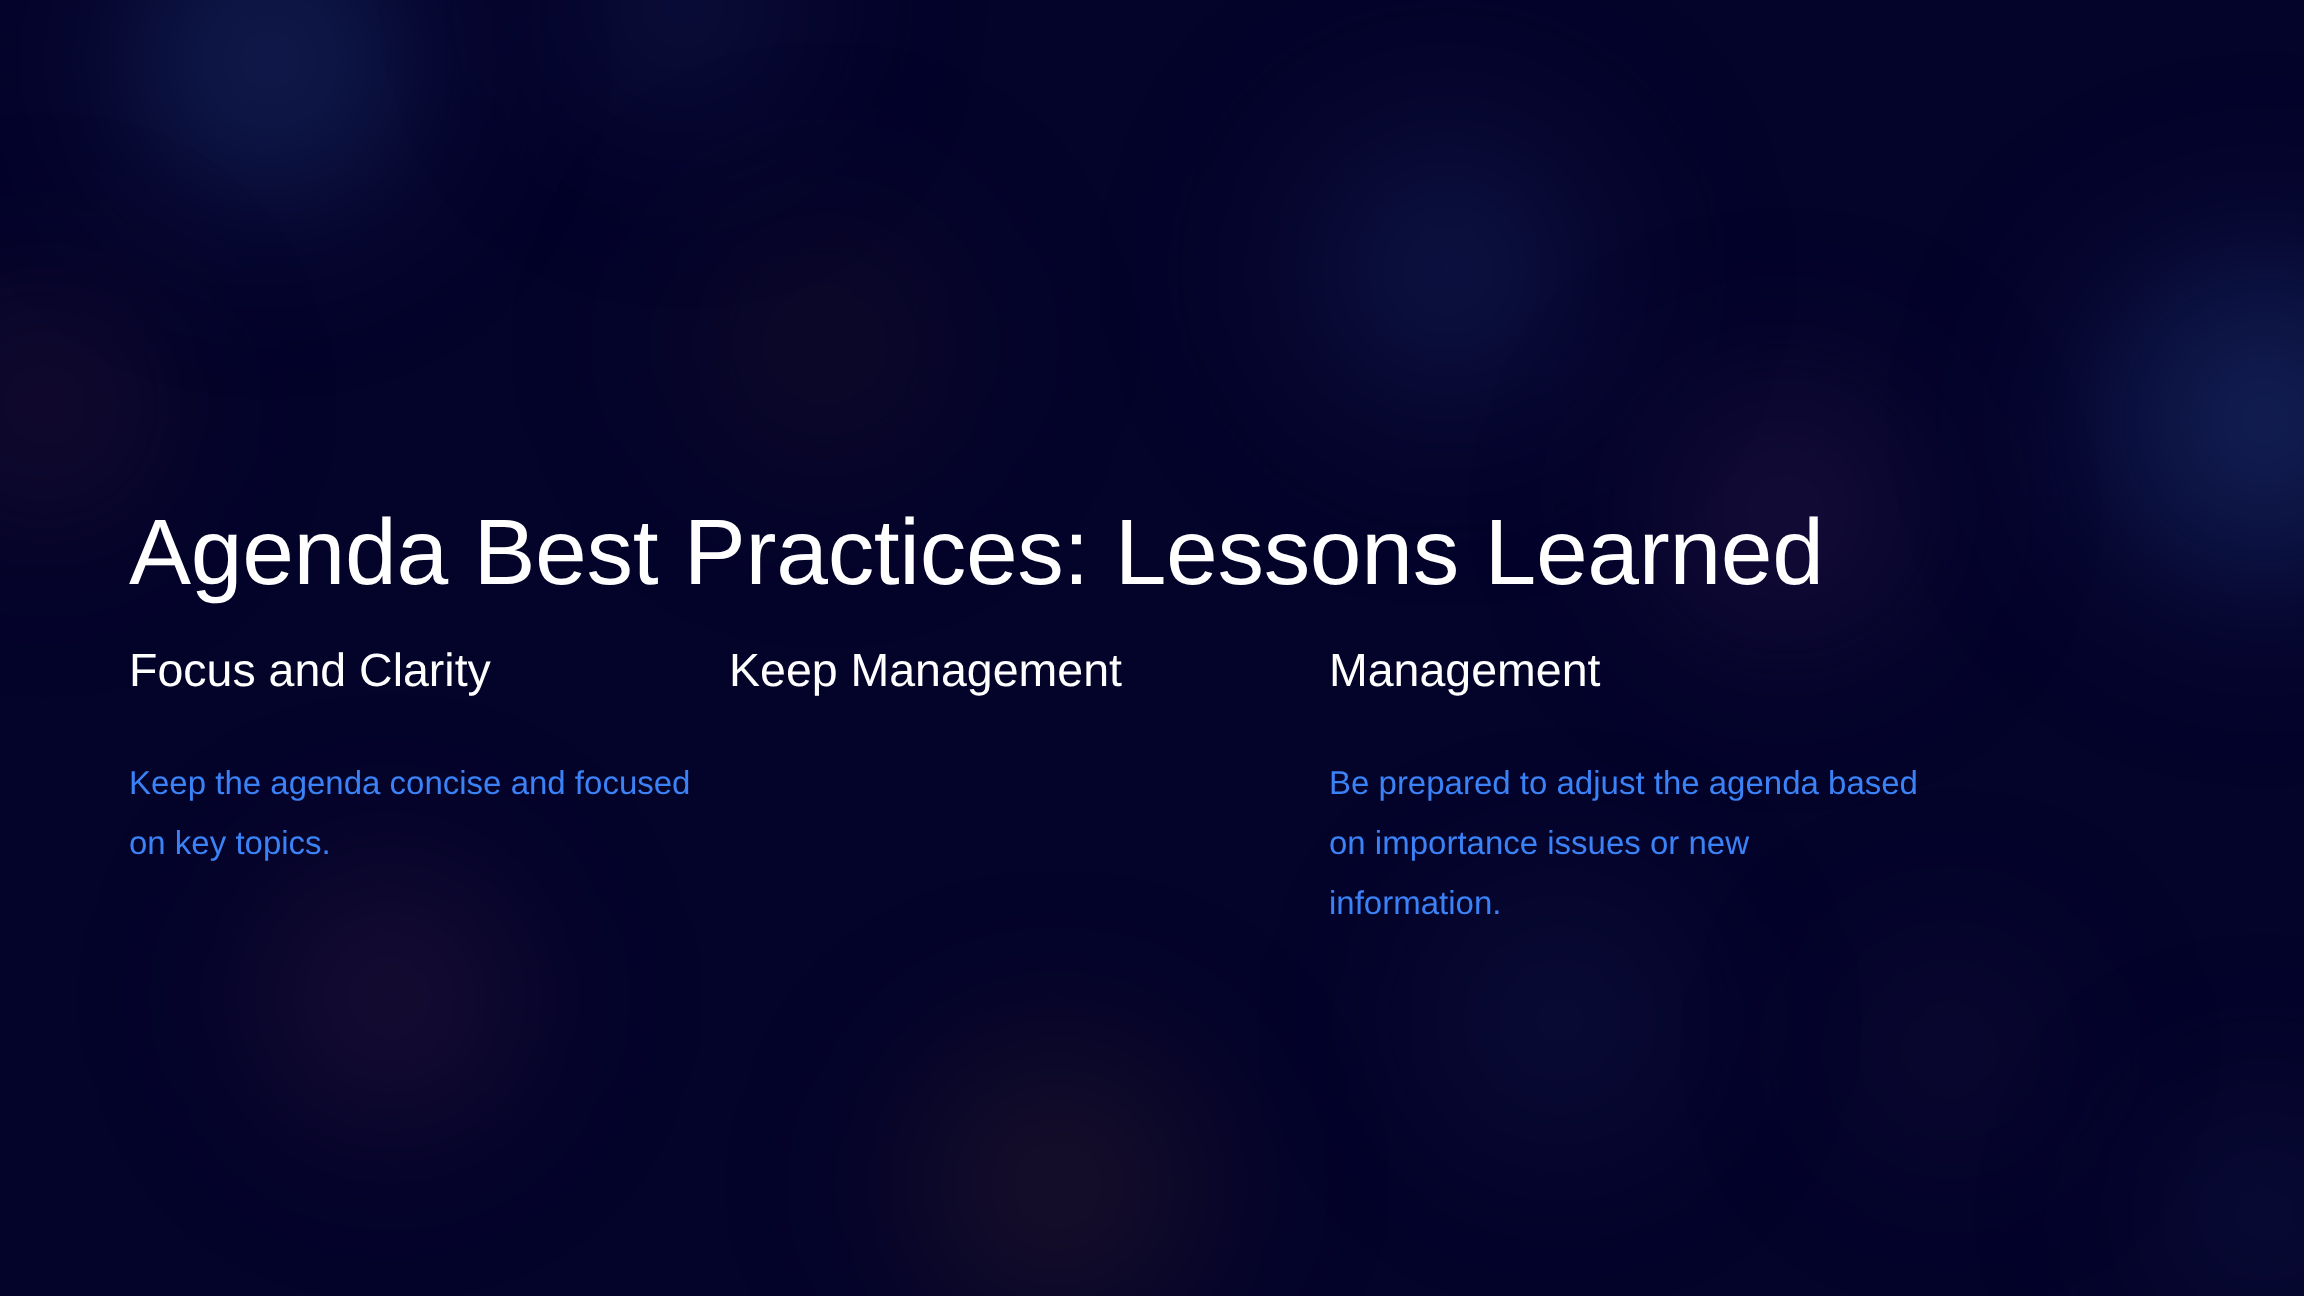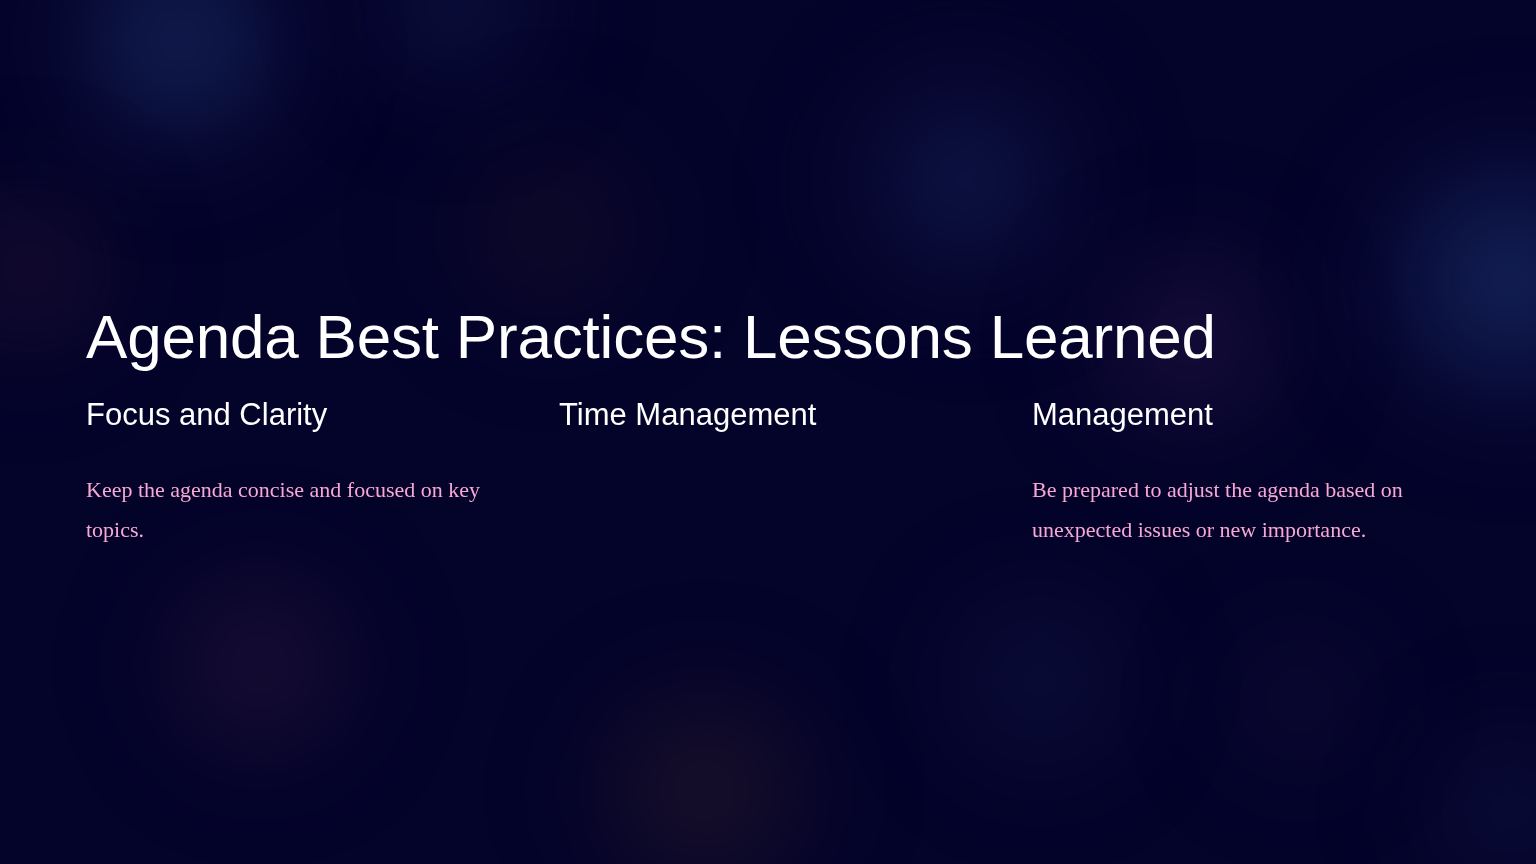--- a/index.html
+++ b/index.html
@@ -57,20 +57,21 @@
             background: radial-gradient(circle, rgba(78,52,40,0.18) 0%, rgba(30,20,30,0.08) 52%, rgba(4,3,42,0) 74%); }
   .glow-k { left: 1380px; top: 700px;  width: 260px; height: 220px;
             background: radial-gradient(circle, rgba(36,56,112,0.26) 0%, rgba(12,18,62,0.10) 52%, rgba(4,3,42,0) 74%); }
   .glow-l { left: 1180px; top: 600px;  width: 240px; height: 200px;
             background: radial-gradient(circle, rgba(60,46,96,0.20) 0%, rgba(24,16,54,0.08) 52%, rgba(4,3,42,0) 74%); }
 
   
   #content {
     position: absolute;
     inset: 0;
+    margin-top: 32px;
   }
 
   #page-title {
     position: absolute;
     left: 86px;
     top: 258px;
     font-size: 62px;
     line-height: 74px;
     font-weight: 400;
     color: #ffffff;
@@ -78,40 +79,39 @@
     white-space: nowrap;
   }
 
   #columns {
     position: absolute;
     left: 86px;
     top: 396px;
     width: 1364px;
     display: flex;
     flex-direction: row;
-    gap: 73px;
   }
   .column {
     width: 400px;
   }
   .col-heading {
     font-family: "Liberation Sans", sans-serif;
     font-size: 31px;
     line-height: 38px;
     font-weight: 400;
     color: #ffffff;
     margin: 0 0 36px 0;
     white-space: nowrap;
   }
   .col-body {
-    font-family: Liberation Serif, serif;
+    font-family: Liberation Sans, sans-serif;
     font-size: 22px;
     line-height: 40px;
     font-weight: 400;
-    color: #f9a8d4;
+    color: #3b82f6;
     margin: 0;
   }
 </style>
 </head>
 <body>
 
 <div id="slide">
 
   <div id="bg-layer">
     <div class="glow glow-a"></div>
@@ -133,23 +133,23 @@
     <h1 id="page-title">Agenda Best Practices: Lessons Learned</h1>
 
     <div id="columns">
 
       <div class="column">
         <h2 class="col-heading">Focus and Clarity</h2>
         <p class="col-body">Keep the agenda concise and focused on key topics.</p>
       </div>
 
       <div class="column">
-        <h2 class="col-heading">Time Management</h2>
+        <h2 class="col-heading">Keep Management</h2>
       </div>
 
       <div class="column">
         <h2 class="col-heading">Management</h2>
-        <p class="col-body">Be prepared to adjust the agenda based on unexpected issues or new importance.</p>
+        <p class="col-body">Be prepared to adjust the agenda based on importance issues or new information.</p>
       </div>
 
     </div>
   </div>
 </div>
 
 </body></html>

